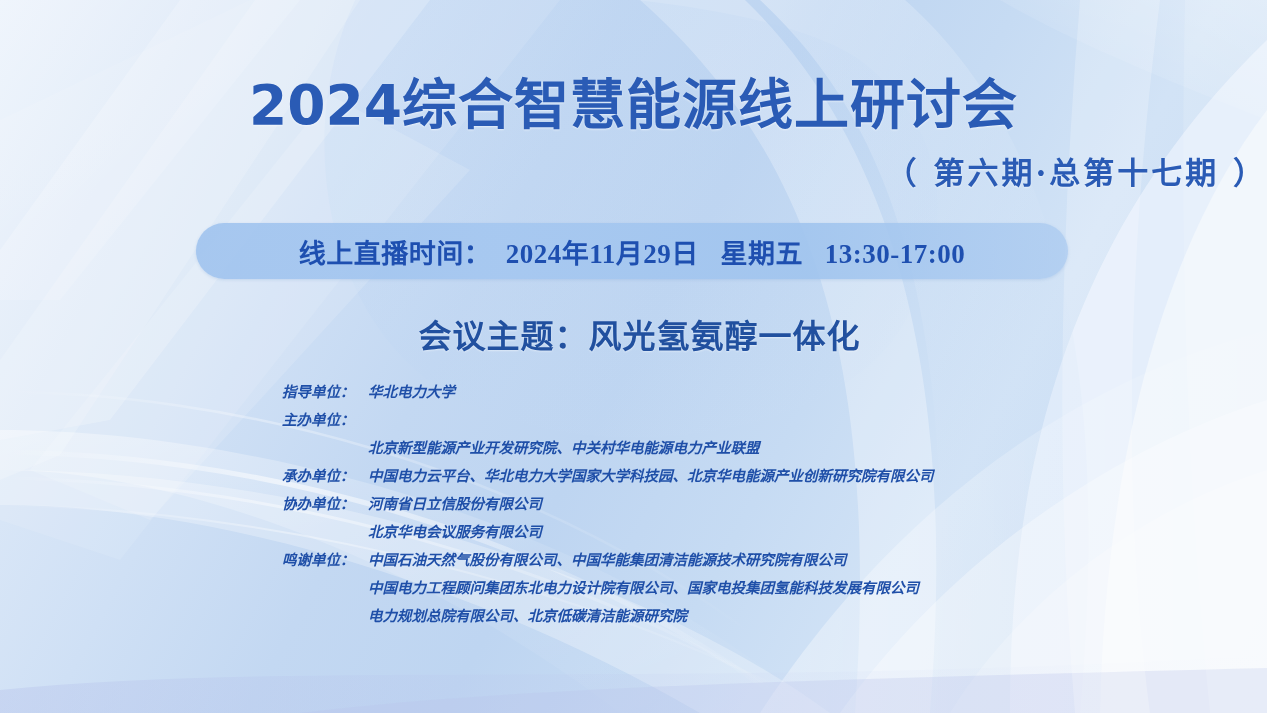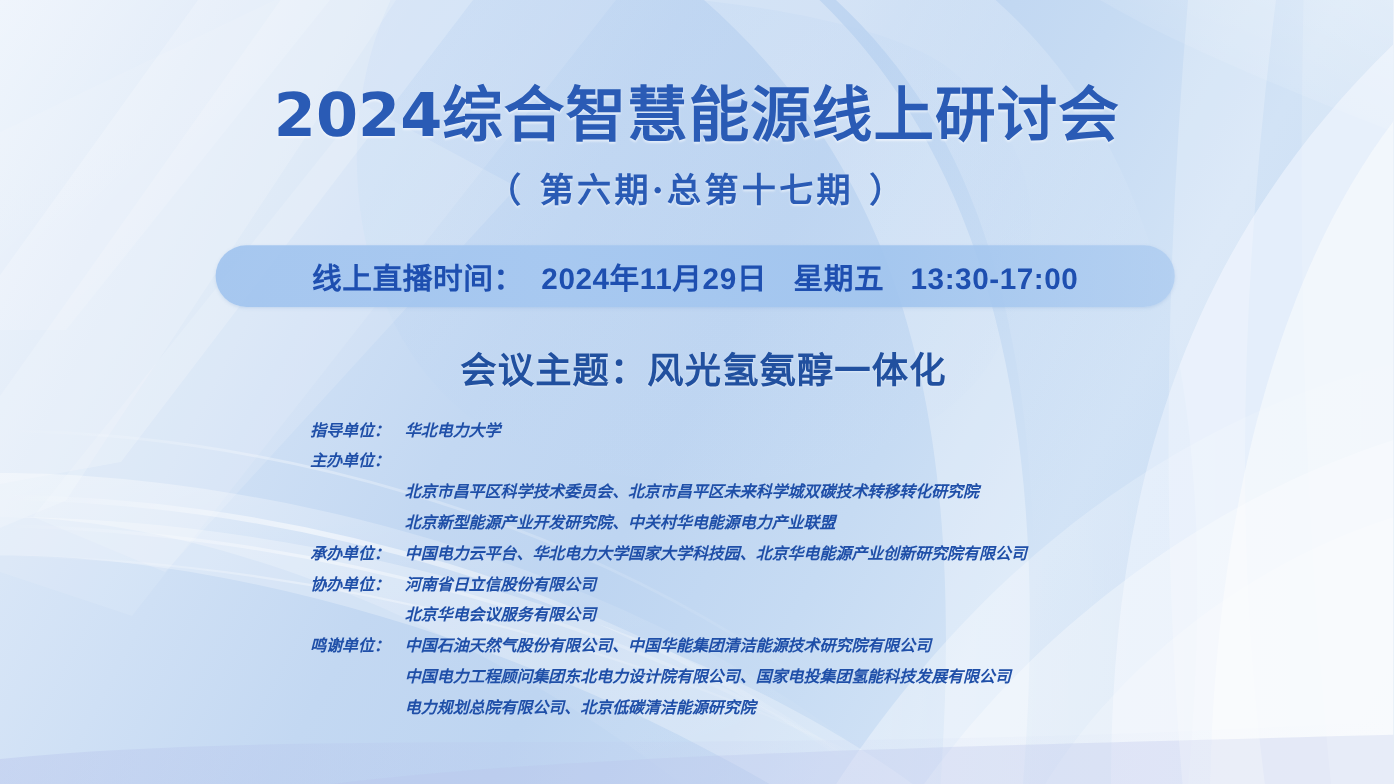--- a/index.html
+++ b/index.html
@@ -59,21 +59,21 @@
   .main-title .yr {
     font-family: "DejaVu Sans", "Liberation Sans", sans-serif;
     letter-spacing: 0px;
   }
 
   .sub-title {
     position: absolute;
     top: 148px;
     left: 0;
     right: 0;
-    text-align: center;
+    text-align: right;
     font-family: "DejaVu Serif", "Liberation Serif", serif;
     font-size: 31px;
     font-weight: 700;
     color: #2a5bb5;
     letter-spacing: 3px;
     text-shadow: 0 1px 2px rgba(255,255,255,0.5);
     white-space: nowrap;
   }
 
   .time-pill {
@@ -92,21 +92,21 @@
   }
   .time-text {
     position: absolute;
     top: 223px;
     left: 196px;
     width: 872px;
     height: 56px;
     display: flex;
     align-items: center;
     justify-content: center;
-    font-family: Liberation Sans, sans-serif;
+    font-family: Liberation Serif, serif;
     font-size: 27px;
     font-weight: 700;
     color: #1e4fb0;
     letter-spacing: 0.5px;
     white-space: pre;
   }
 
   .theme {
     position: absolute;
     top: 310px;
@@ -249,24 +249,20 @@
 
       <div class="org-row">
         <span class="org-label">指导单位：</span>
         <span class="org-value">华北电力大学</span>
       </div>
 
       <div class="org-row">
         <span class="org-label">主办单位：</span>
       </div>
 
-      <div class="org-row">
-        <span class="org-label"></span>
-        <span class="org-value">北京市昌平区科学技术委员会、北京市昌平区未来科学城双碳技术转移转化研究院</span>
-      </div>
 
       <div class="org-row">
         <span class="org-label"></span>
         <span class="org-value">北京新型能源产业开发研究院、中关村华电能源电力产业联盟</span>
       </div>
 
       <div class="org-row">
         <span class="org-label">承办单位：</span>
         <span class="org-value">中国电力云平台、华北电力大学国家大学科技园、北京华电能源产业创新研究院有限公司</span>
       </div>

